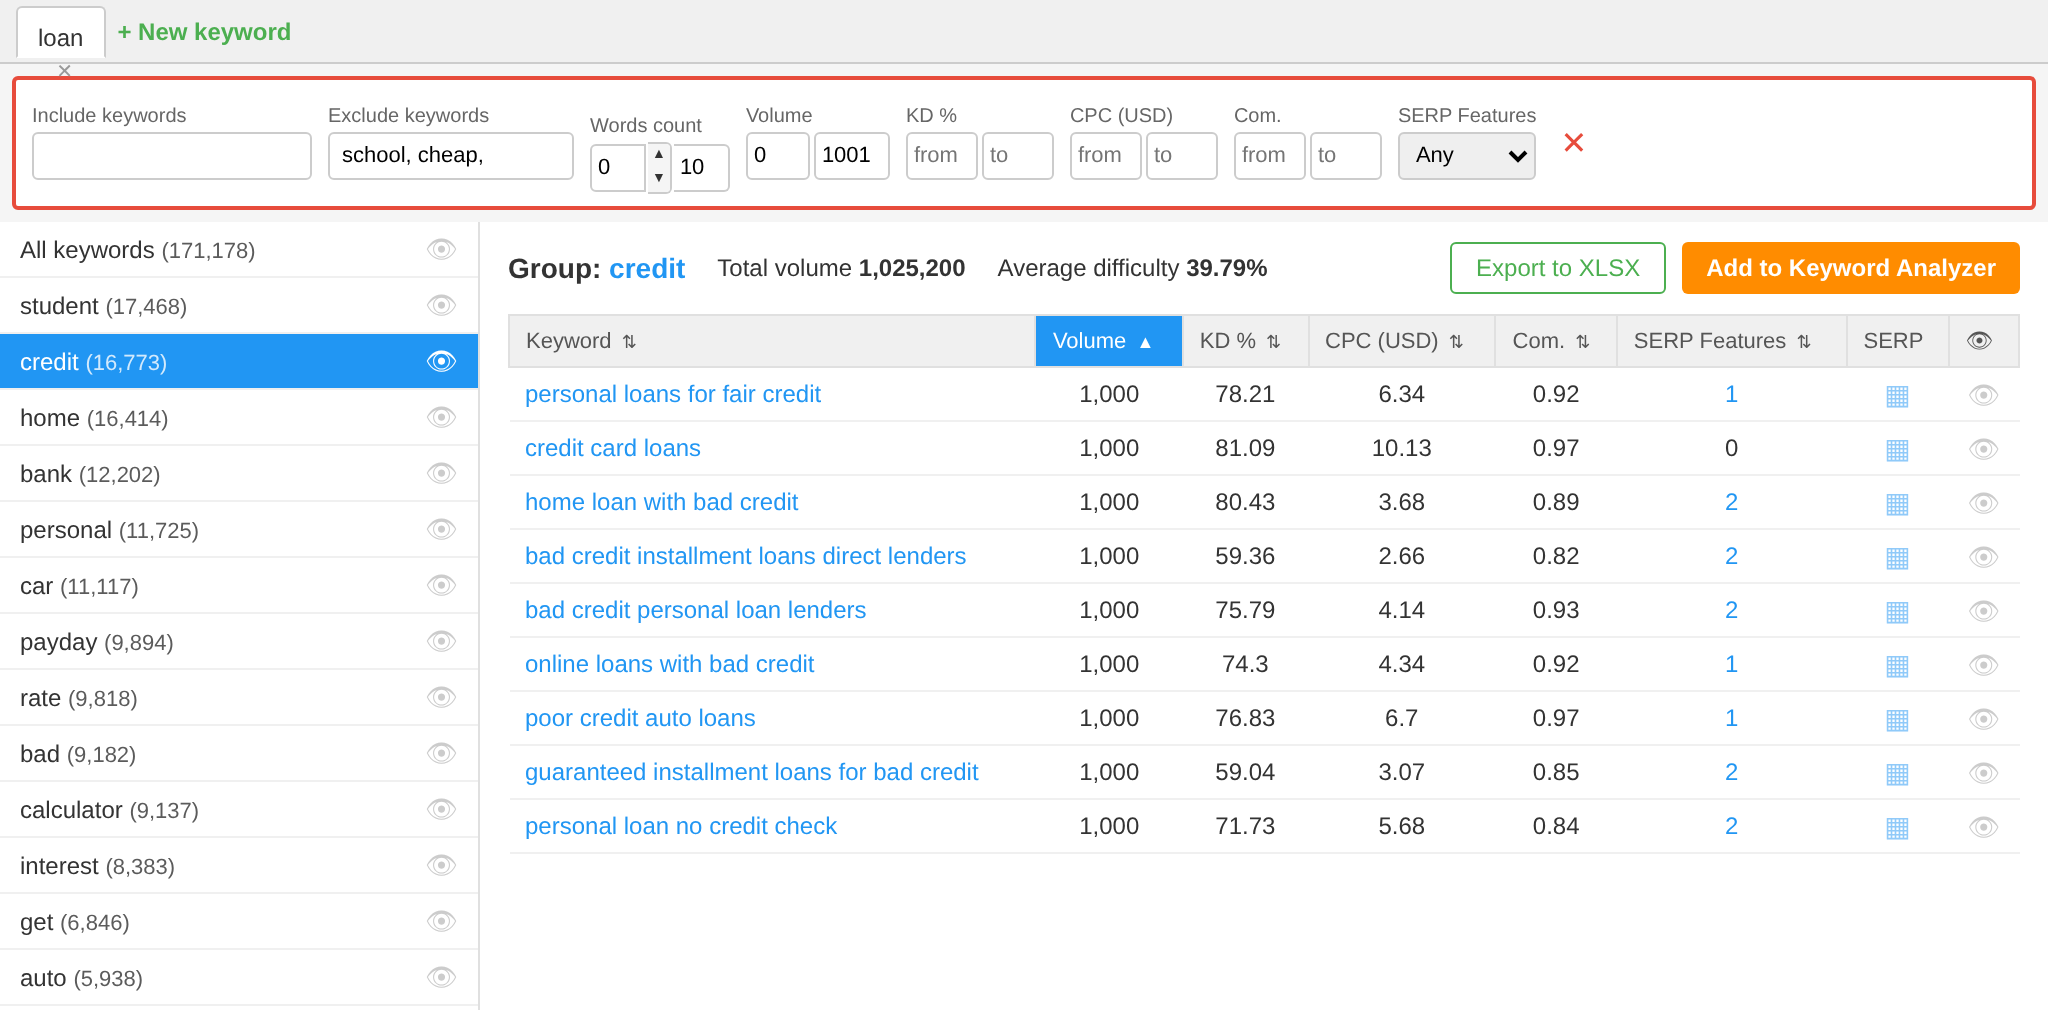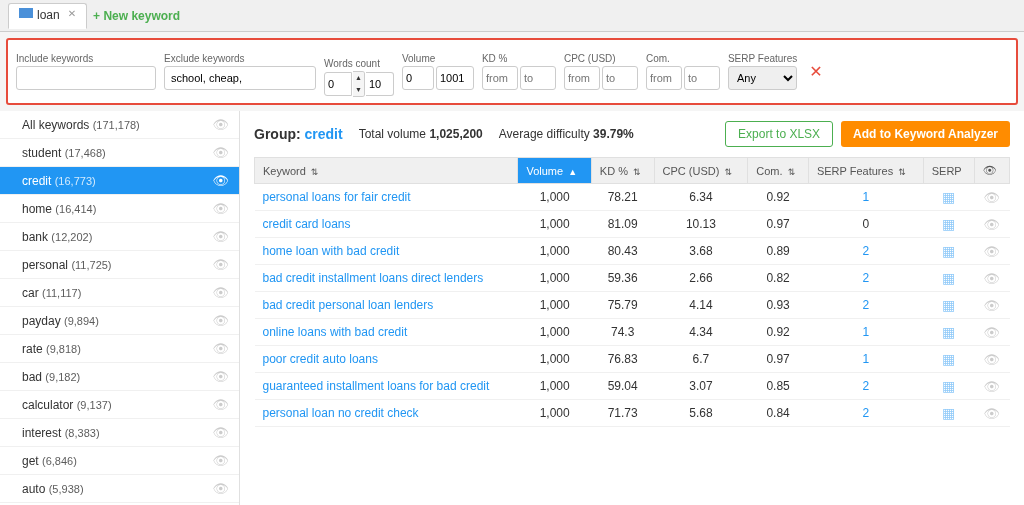--- a/index.html
+++ b/index.html
@@ -4,44 +4,44 @@
   <style>
     * { box-sizing: border-box; margin: 0; padding: 0; }
     body { font-family: Arial, sans-serif; font-size: 12px; background: #f5f5f5; color: #333; }
 
     
     .tabs-bar {
       display: flex; align-items: center; background: #f0f0f0;
       border-bottom: 1px solid #ccc; padding: 0 8px; height: 32px; gap: 2px;
     }
     .tab {
-      display: flex; gap: 4px;
+      display: flex; align-items: center; gap: 4px;
       padding: 4px 10px; background: #fff; border: 1px solid #ccc;
       border-bottom: none; border-radius: 3px 3px 0 0;
-      cursor: pointer; font-size: 12px; height: 26px;
+      cursor: pointer; font-size: 12px; height: 26px; flex-direction: column;
     }
     .tab.active { background: #fff; border-bottom: 1px solid #fff; }
     .tab-flag { width: 14px; height: 10px; background: #4a90d9; display: inline-block; }
     .tab-close { color: #999; margin-left: 4px; font-size: 10px; cursor: pointer; }
     .new-keyword { color: #4caf50; font-weight: bold; font-size: 12px; cursor: pointer; margin-left: 4px; }
 
     
     .filter-bar {
       border: 2px solid #e74c3c; margin: 6px; padding: 6px 8px;
       background: #fff; border-radius: 3px;
       display: flex; align-items: center; gap: 8px; flex-wrap: nowrap;
     }
     .filter-group { display: flex; flex-direction: column; }
     .filter-label { font-size: 10px; color: #666; margin-bottom: 2px; }
     .filter-input {
       border: 1px solid #ccc; border-radius: 3px; padding: 3px 6px;
       font-size: 11px; height: 24px;
     }
     .filter-input-wide { width: 140px; }
-    .filter-input-medium { width: 152px; }
+    .filter-input-medium { width: 123px; }
     .filter-range-pair { display: flex; gap: 2px; }
     .filter-range-pair input { width: 38px; height: 24px; border: 1px solid #ccc; border-radius: 3px; padding: 2px 4px; font-size: 11px; }
     .words-count-group { display: flex; flex-direction: column; margin-top: 12px; }
     .words-count-inputs { display: flex; align-items: center; gap: 1px; }
     .words-count-inputs input { width: 32px; height: 24px; border: 1px solid #ccc; border-radius: 3px 0 0 3px; padding: 2px 4px; font-size: 11px; }
     .words-count-spinner { display: flex; flex-direction: column; border: 1px solid #ccc; border-left: none; border-radius: 0 3px 3px 0; overflow: hidden; }
     .words-count-spinner span { font-size: 7px; padding: 0 2px; cursor: pointer; background: #f5f5f5; line-height: 12px; }
     .serp-select { height: 24px; border: 1px solid #ccc; border-radius: 3px; font-size: 11px; padding: 0 4px; }
     .filter-close-btn { color: #e74c3c; font-size: 16px; cursor: pointer; margin-left: 4px; }
 
@@ -51,21 +51,21 @@
     
     .sidebar {
       width: 240px; min-width: 240px; background: #fff;
       border-right: 1px solid #e0e0e0; overflow-y: auto;
     }
     .sidebar-item {
       display: flex; align-items: center; justify-content: space-between;
       padding: 6px 10px; cursor: pointer; border-bottom: 1px solid #f0f0f0;
     }
     .sidebar-item.active { background: #2196f3; color: #fff; text-align: center; }
-    .sidebar-item-label { font-size: 12px; margin-left: 12px; }
+    .sidebar-item-label { font-size: 12px; }
     .sidebar-item.active .sidebar-item-label { color: #fff; }
     .eye-icon { color: #ccc; font-size: 13px; }
     .sidebar-item.active .eye-icon { color: #fff; }
 
     
     .content { flex: 1; overflow-y: auto; background: #fff; padding: 10px 14px; }
 
     
     .group-header {
       display: flex; align-items: center; justify-content: space-between;

